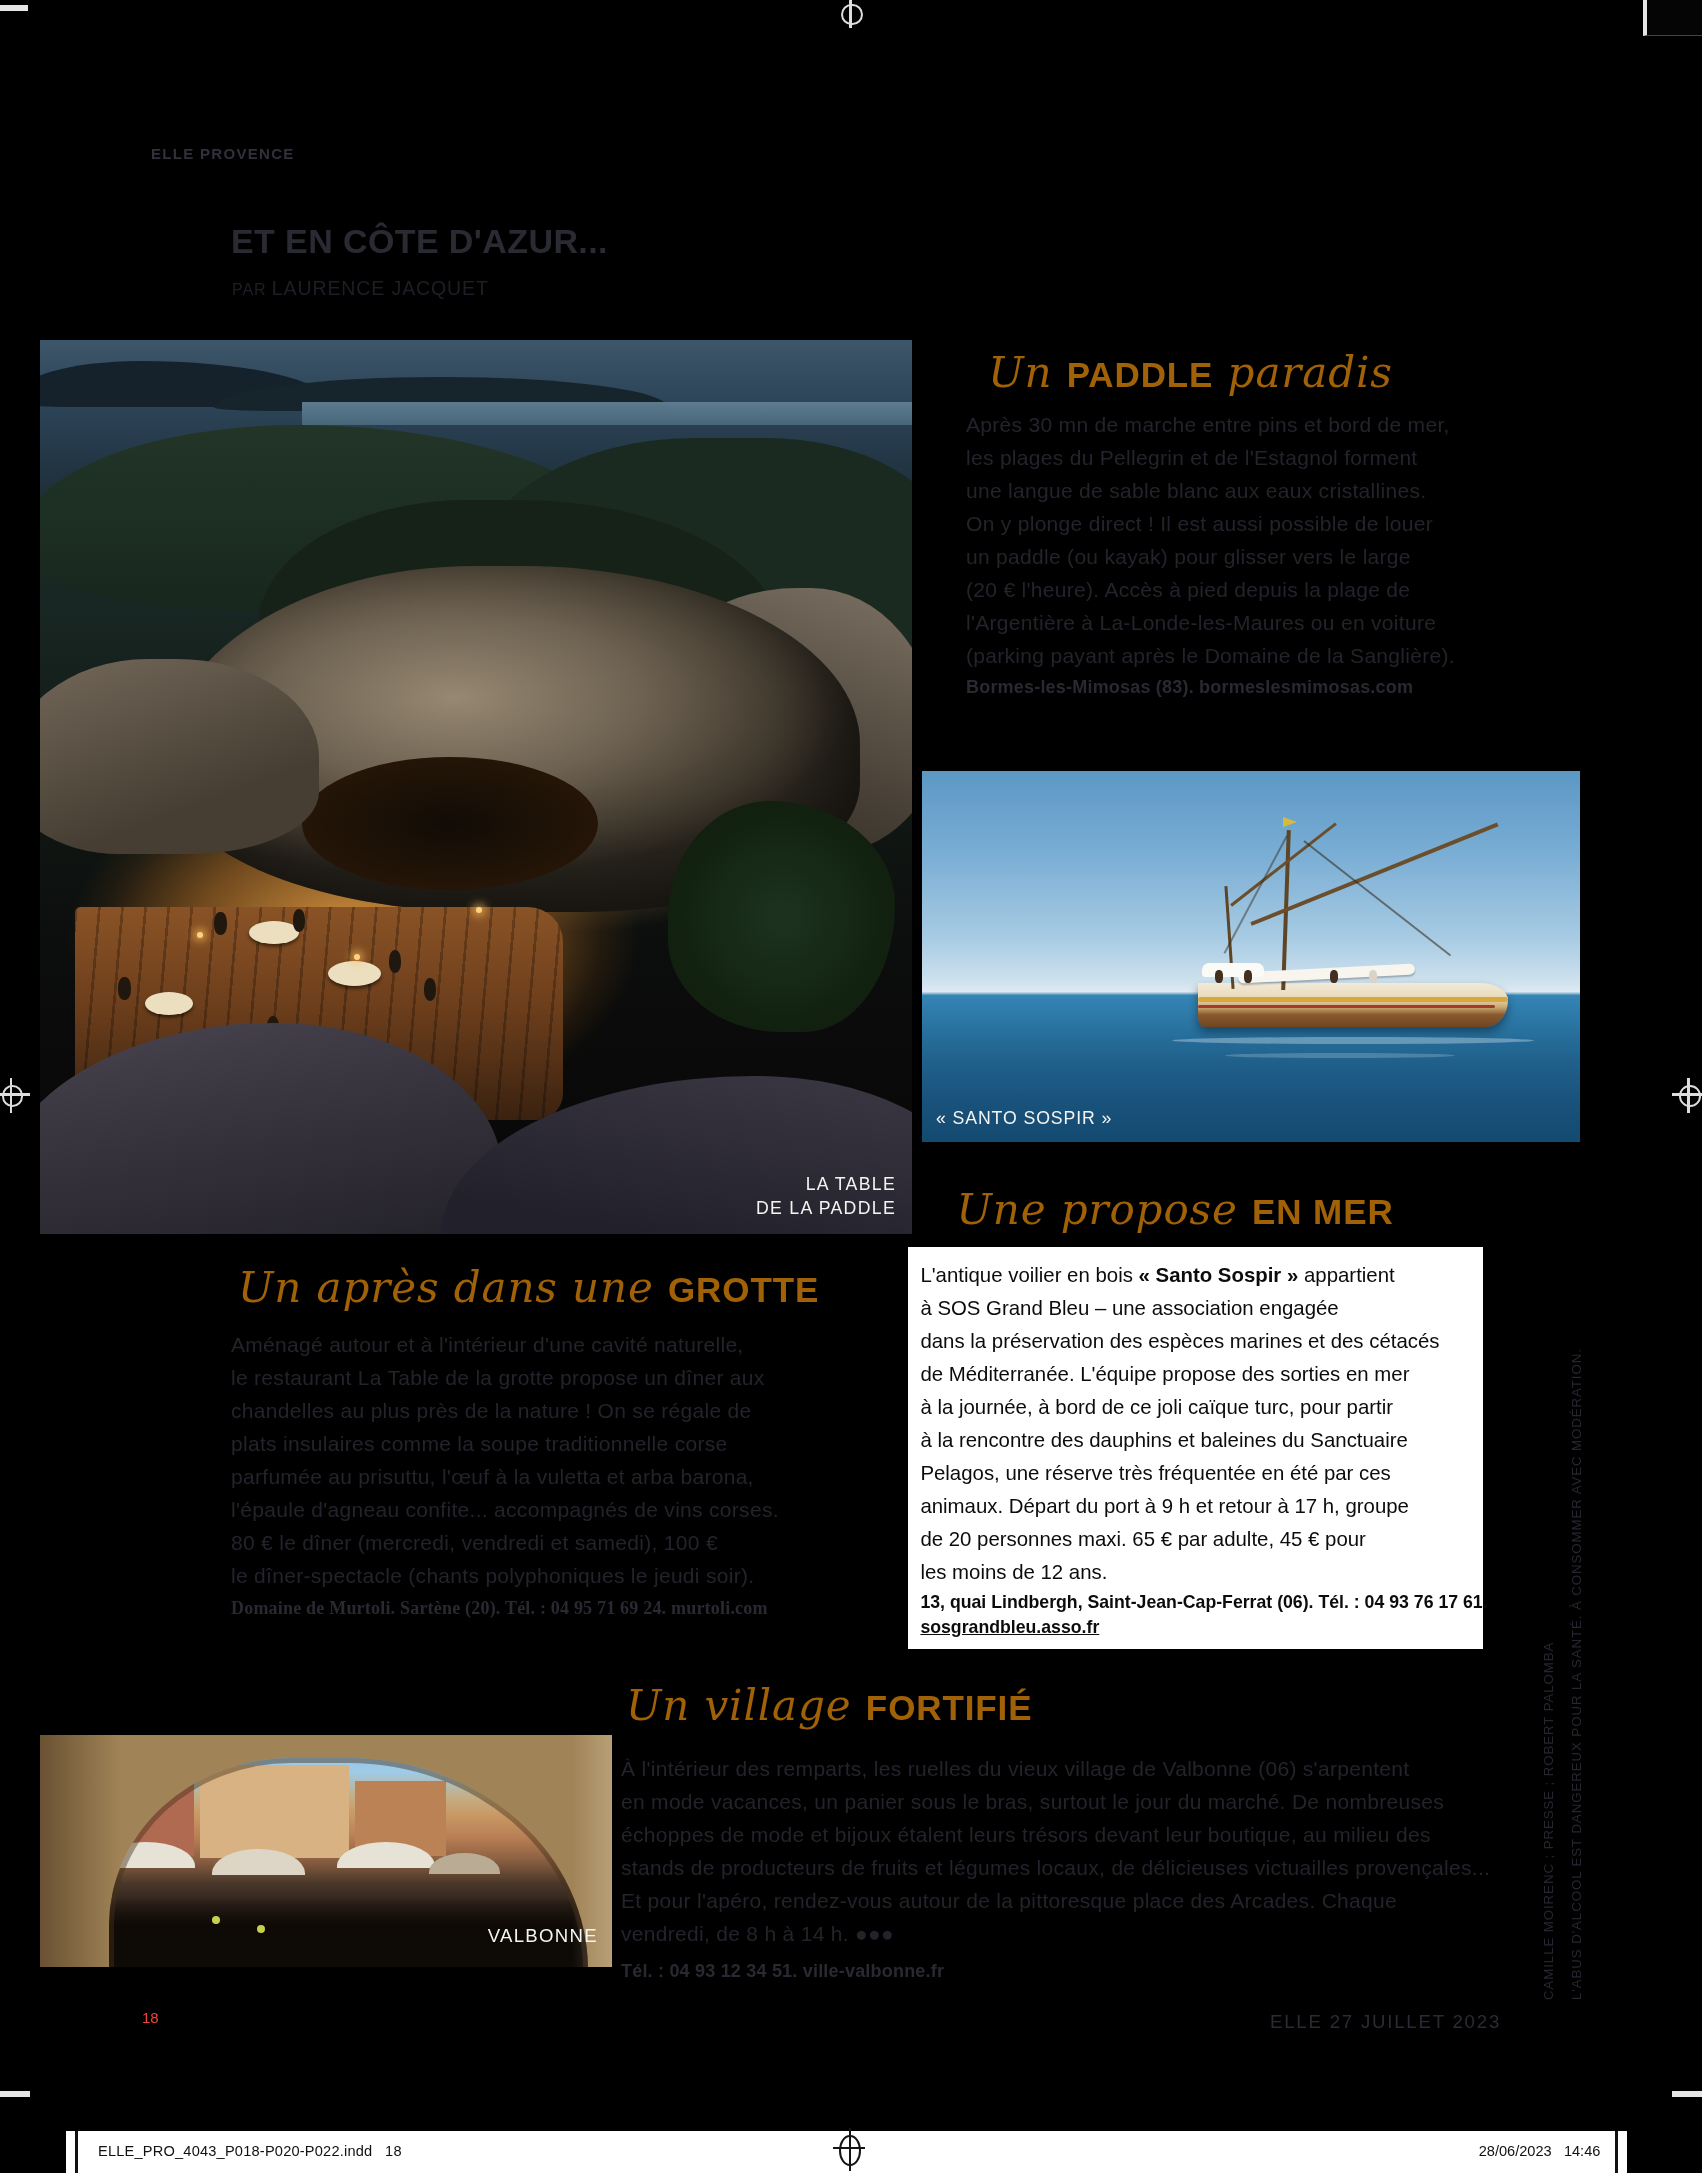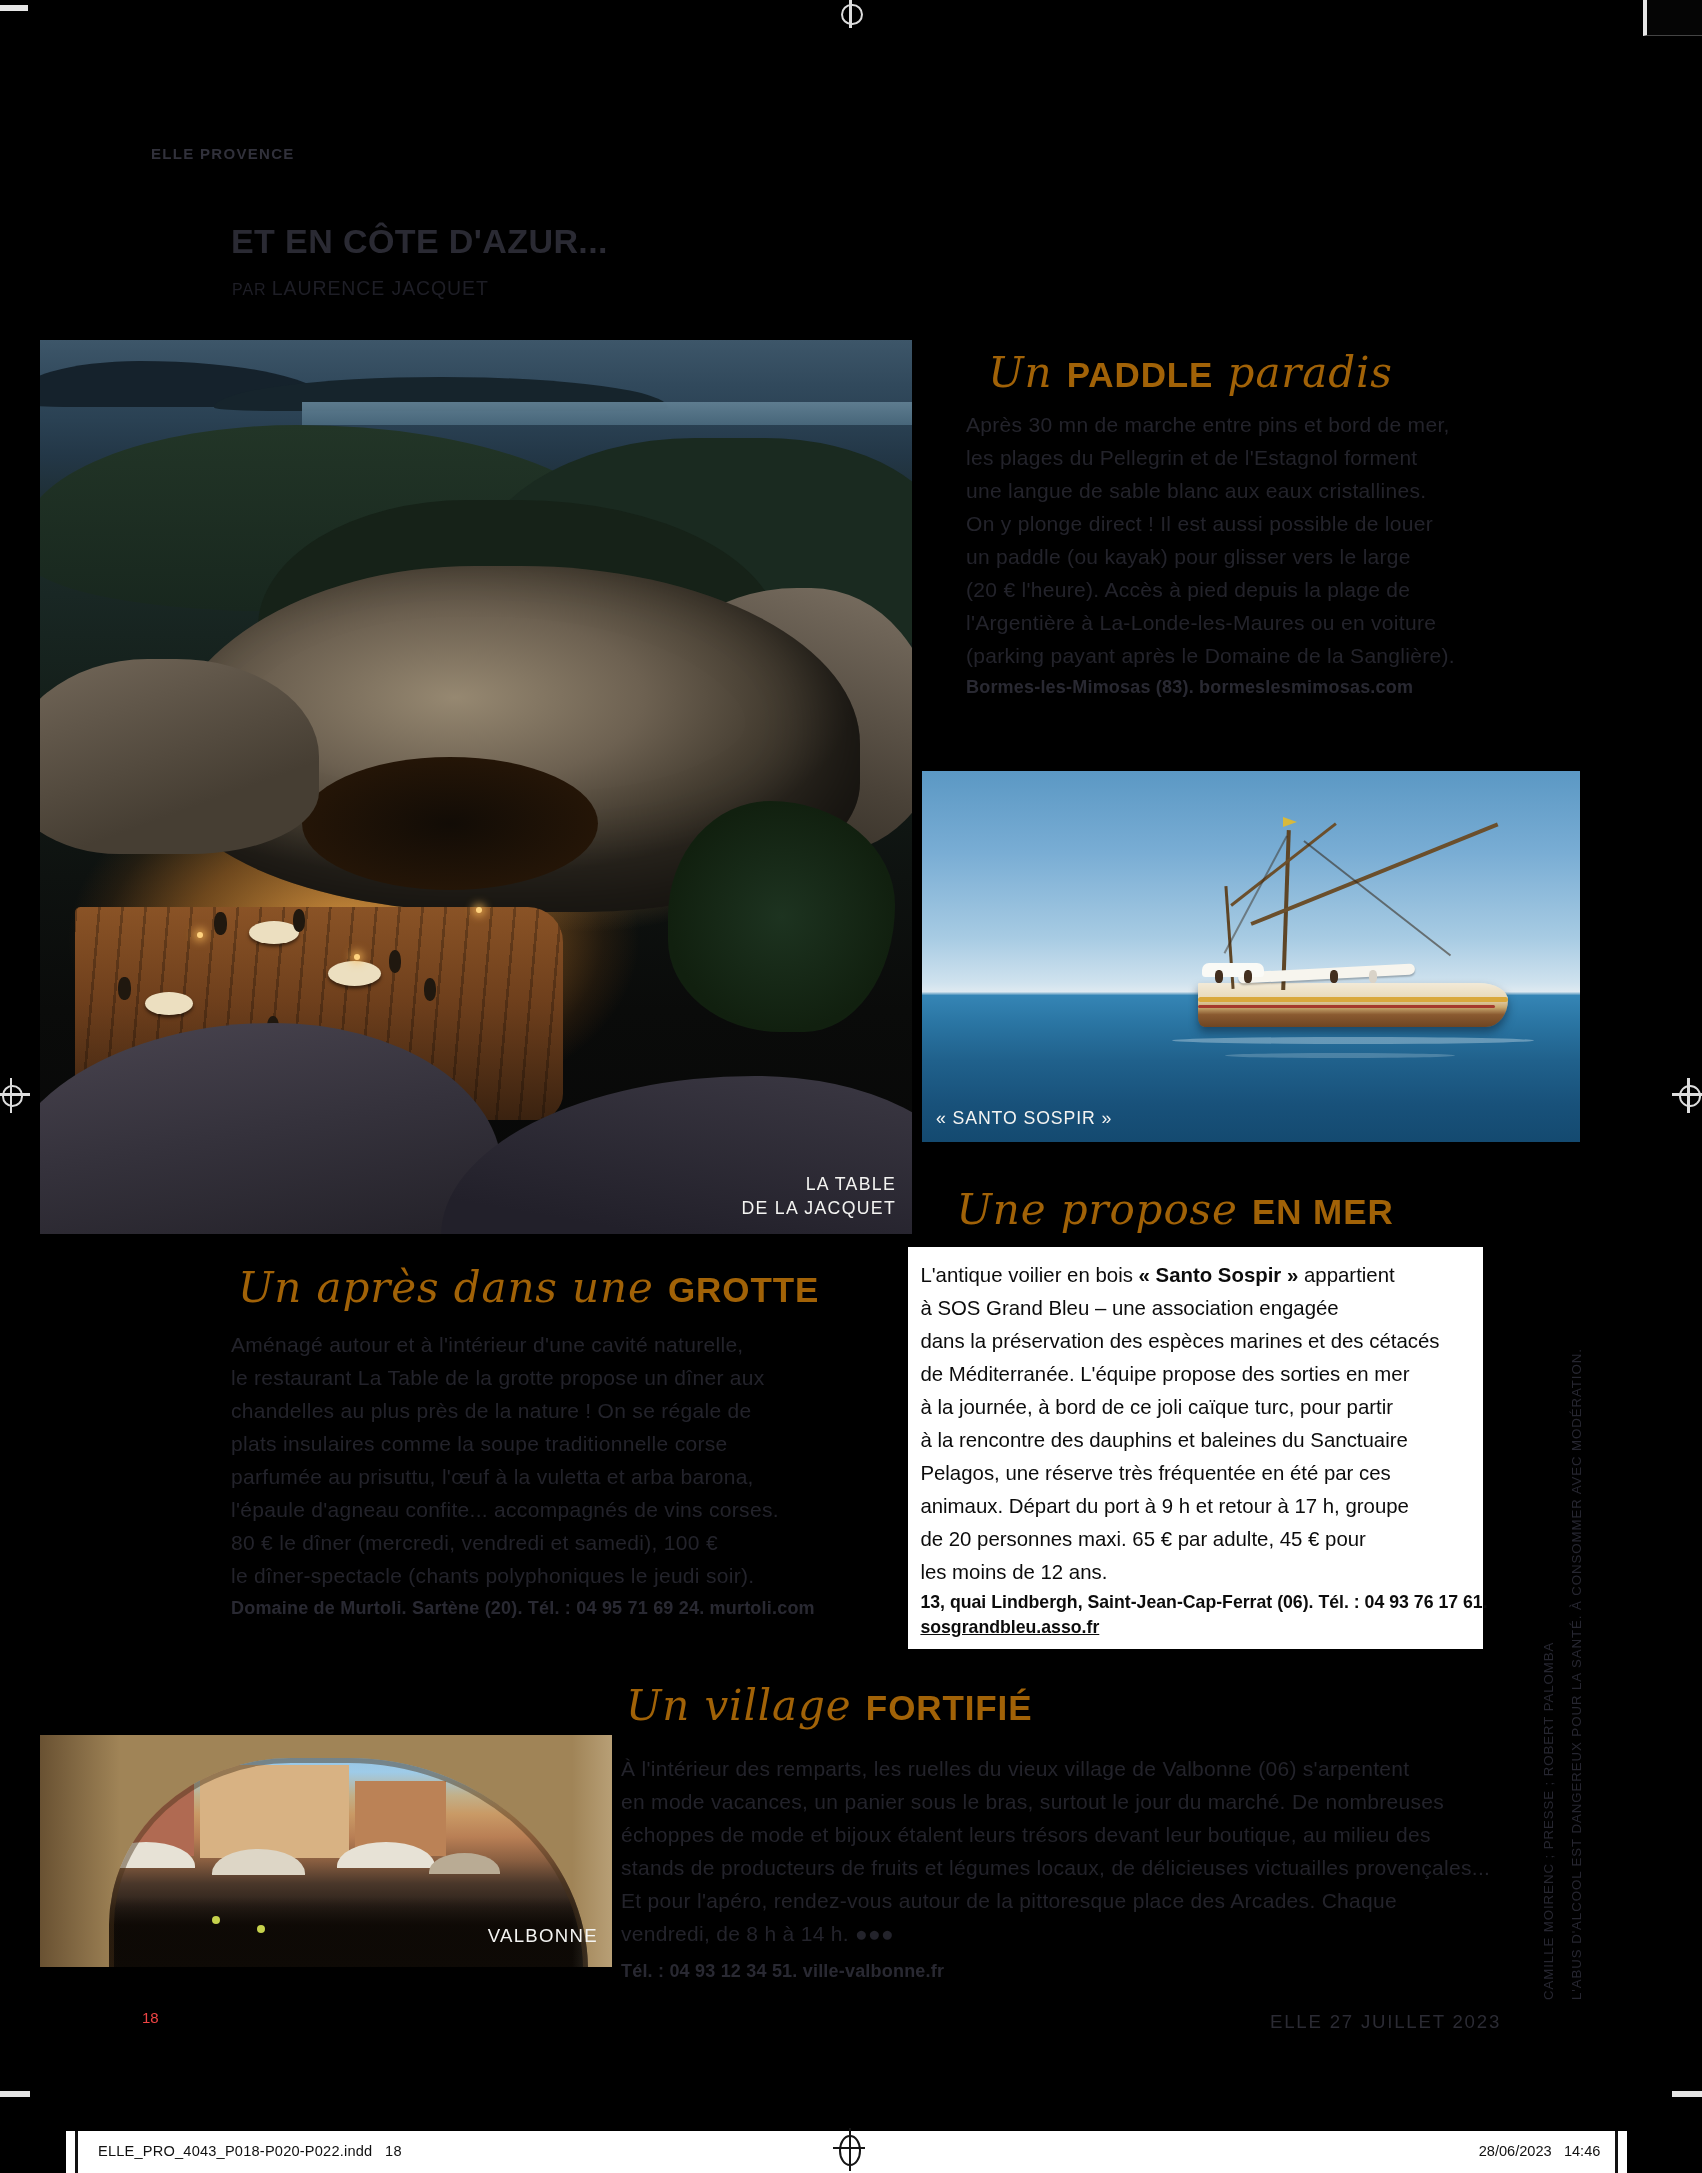--- a/index.html
+++ b/index.html
@@ -161,21 +161,21 @@
     <div class="art g-person" style="left:9%;top:637px;width:12.4px;height:23px;"></div>
     <div class="art g-person" style="left:44%;top:638px;width:12.4px;height:23px;"></div>
     <div class="art g-person" style="left:26%;top:676px;width:12.4px;height:23px;"></div>
     <div class="art g-lamp" style="left:18%;top:592px;width:6.2px;height:6.2px;"></div>
     <div class="art g-lamp" style="left:36%;top:614px;width:6.2px;height:6.2px;"></div>
     <div class="art g-lamp" style="left:50%;top:567px;width:6.2px;height:6.2px;"></div>
     <div class="art g-bush-right"></div>
     <div class="art g-fg-rock"></div>
     <div class="art g-fg-rock2"></div>
     <div class="caption">LA TABLE
-DE LA JACQUET</div>
+DE LA PADDLE</div>
   </div>
 
   <div class="heading center" style="left:942px;top:348px;width:497px;">
     <span class="h-script">Un </span><span class="h-caps">PADDLE</span><span class="h-script"> paradis</span>
   </div>
   <div class="ghost" style="left:966px;top:408px;">Après 30 mn de marche entre pins et bord de mer,
 les plages du Pellegrin et de l'Estagnol forment
 une langue de sable blanc aux eaux cristallines.
 On y plonge direct ! Il est aussi possible de louer
 un paddle (ou kayak) pour glisser vers le large
@@ -229,21 +229,21 @@
     <span class="h-script">Un après dans une </span><span class="h-caps">GROTTE</span>
   </div>
   <div class="ghost" style="left:231px;top:1328px;">Aménagé autour et à l'intérieur d'une cavité naturelle,
 le restaurant La Table de la grotte propose un dîner aux
 chandelles au plus près de la nature ! On se régale de
 plats insulaires comme la soupe traditionnelle corse
 parfumée au prisuttu, l'œuf à la vuletta et arba barona,
 l'épaule d'agneau confite... accompagnés de vins corses.
 80 € le dîner (mercredi, vendredi et samedi), 100 €
 le dîner-spectacle (chants polyphoniques le jeudi soir).</div>
-  <div class="ghost-credit" style="left:231px;top:1598px;">Domaine de Murtoli. Sartène (20). Tél. : 04 95 71 69 24. murtoli.com</div>
+  <div class="ghost-credit" style="left:231px;top:1598px;font-family:Liberation Serif, serif;">Domaine de Murtoli. Sartène (20). Tél. : 04 95 71 69 24. murtoli.com</div>
 
   <div class="photo valbonne">
     <div class="art v-bld1"></div>
     <div class="art v-bld2"></div>
     <div class="art v-bld3"></div>
     <div class="art v-umb" style="left:10%;top:46%;width:98px;"></div>
     <div class="art v-umb" style="left:30%;top:49%;width:93px;background:#ddd6c6;"></div>
     <div class="art v-umb" style="left:52%;top:46%;width:98px;"></div>
     <div class="art v-umb" style="left:68%;top:51%;width:71px;height:21px;background:#b9ab94;"></div>
     <div class="art v-crowd"></div>

